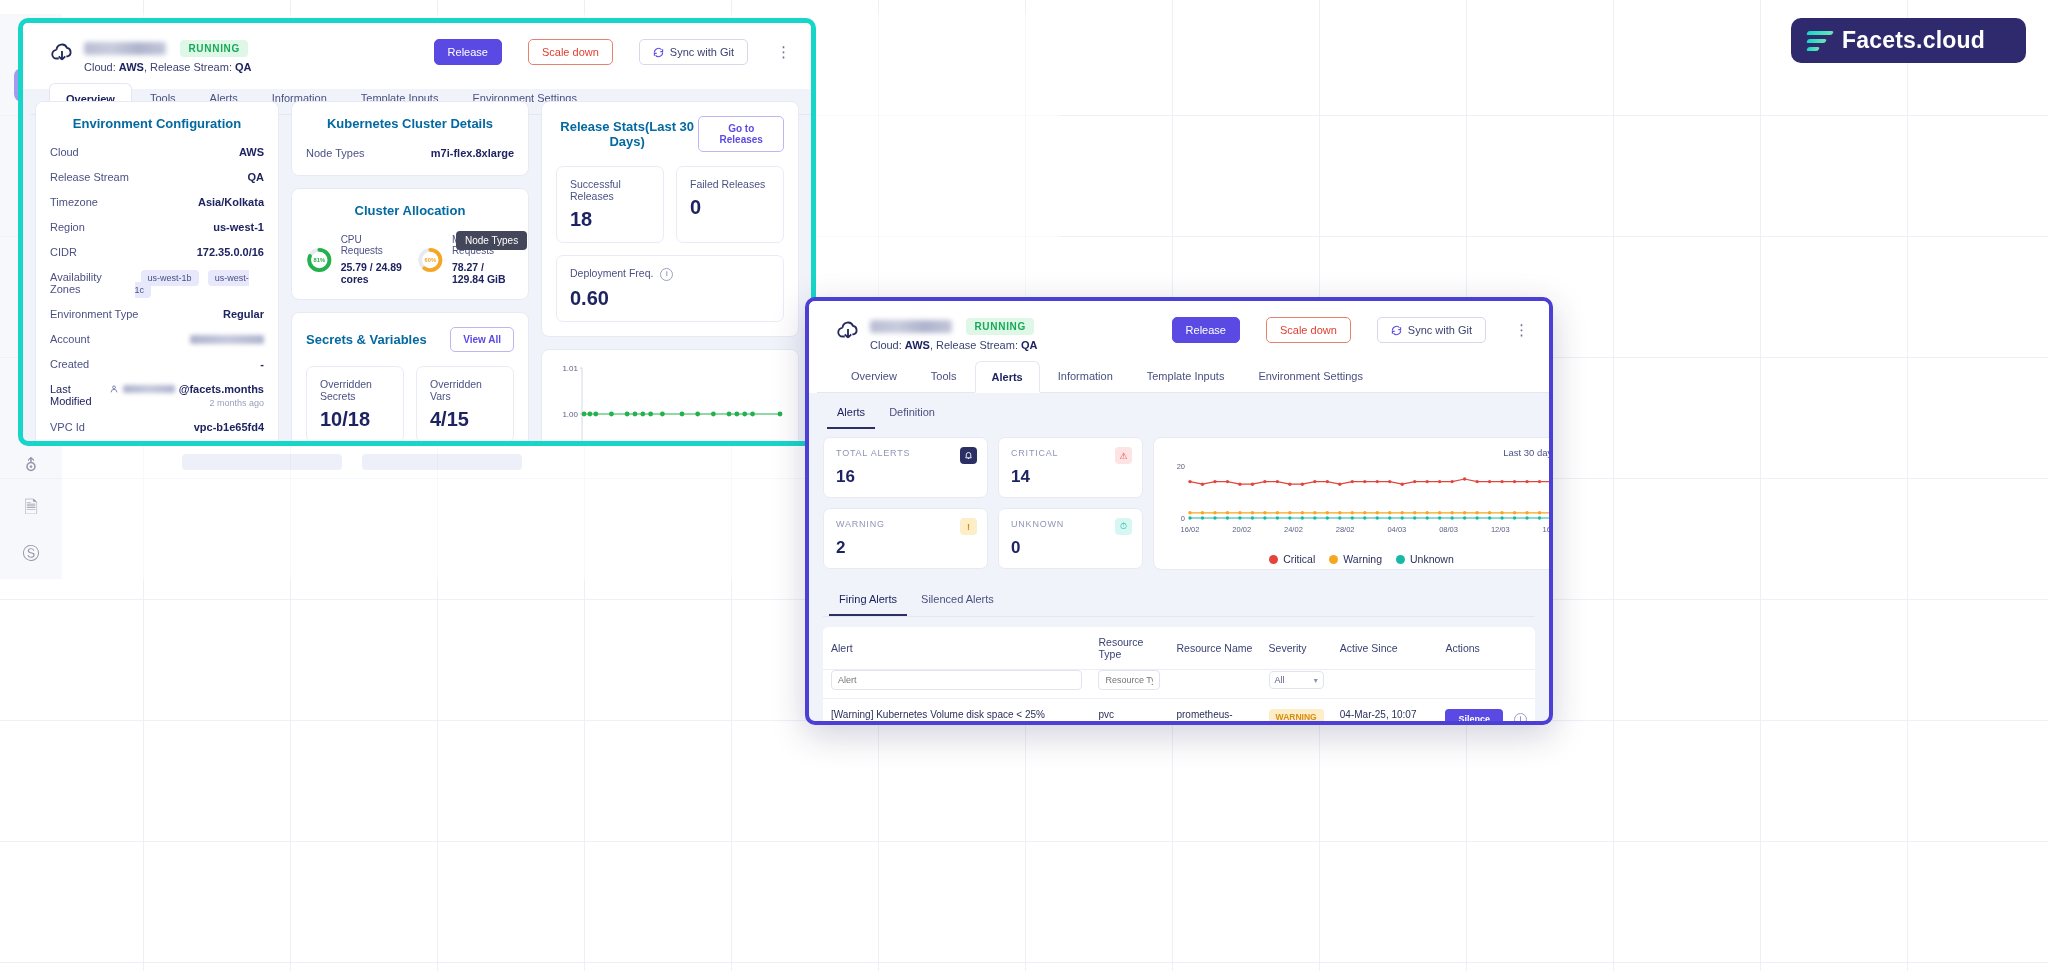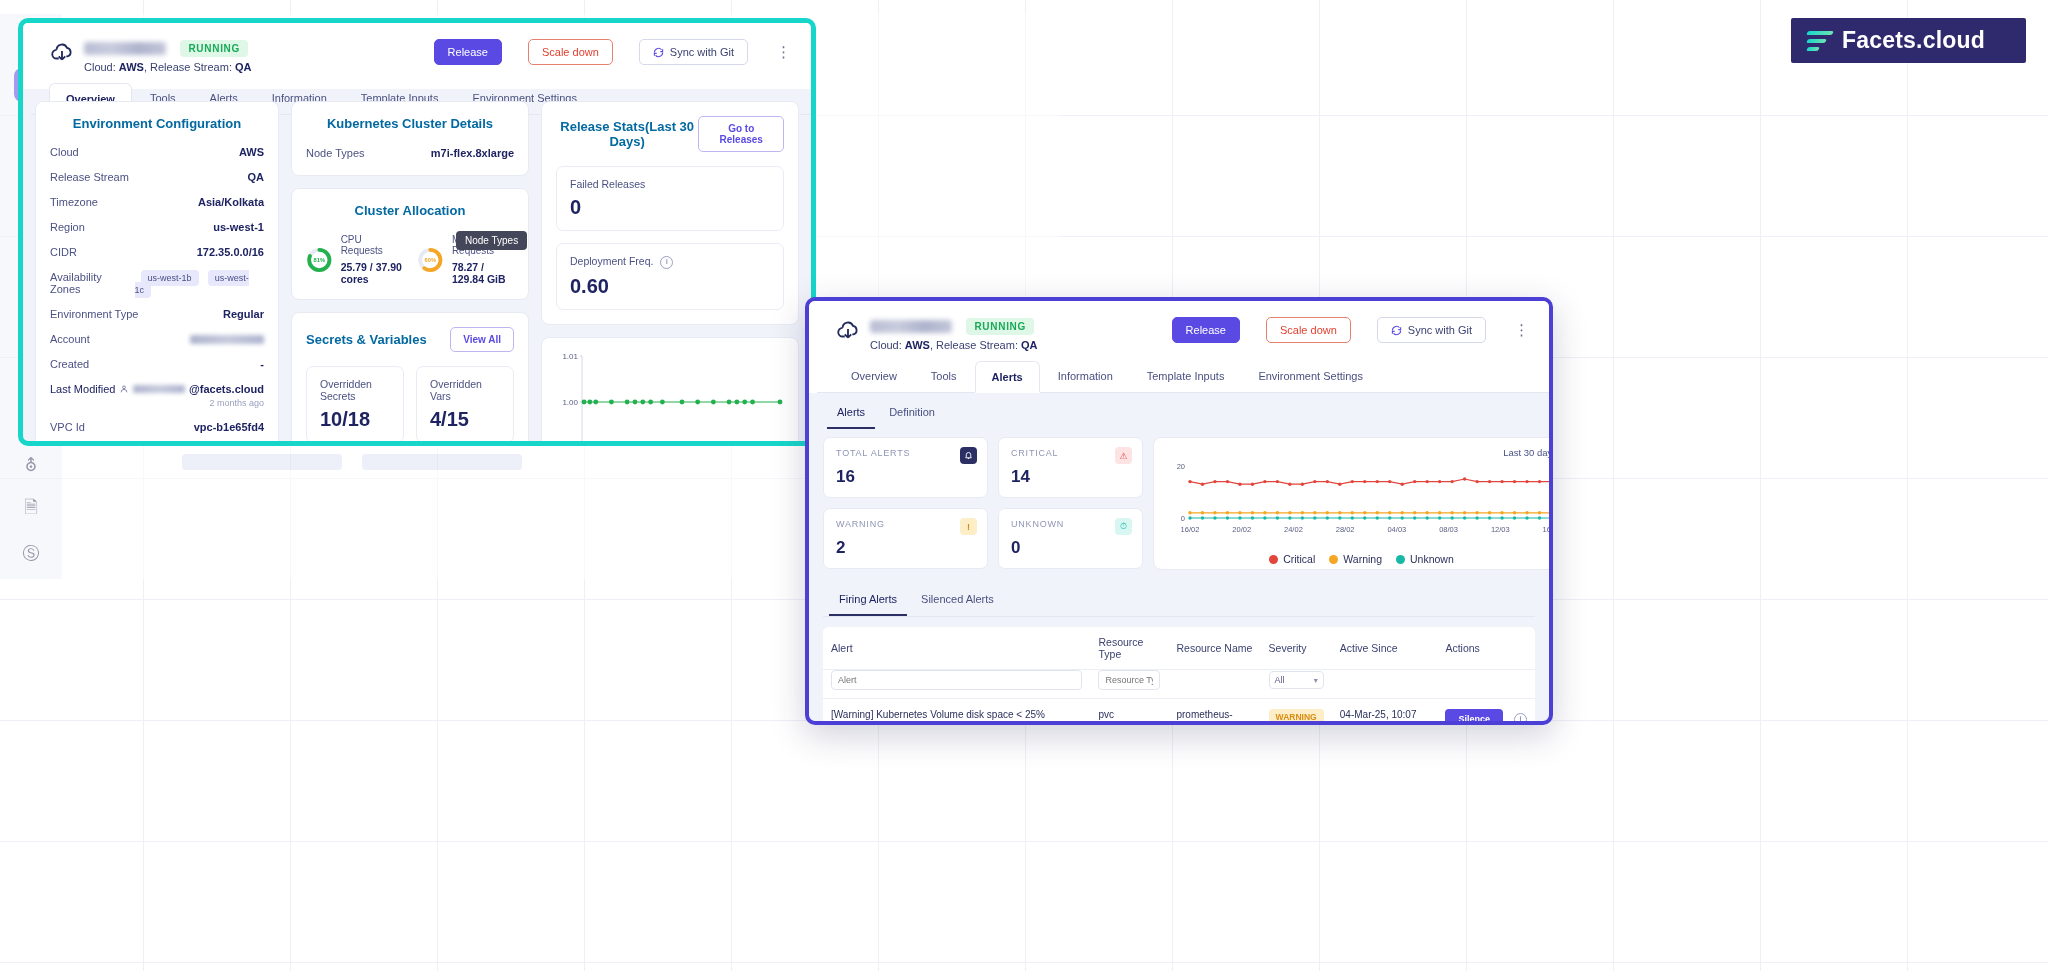--- a/index.html
+++ b/index.html
@@ -43,21 +43,21 @@
   .ghost-av{
     position:absolute;width:26px;height:26px;border-radius:50%;
     background:#1c2140;color:#d9d9e6;font-size:10px;
     display:flex;align-items:center;justify-content:center;
   }
   .ghost-chip{position:absolute;height:16px;background:#dfe2f5;border-radius:4px;}
 
   
   #brand{
     position:absolute;right:22px;top:18px;width:235px;height:45px;
-    background:#2f2a6e;border-radius:2px;
+    background:#2f2a6e;border-radius:10px;
     display:flex;align-items:center;gap:9px;padding-left:16px;
     box-sizing:border-box;
   }
   #brand .bmark{width:26px;height:24px;position:relative;}
   #brand .bmark i{
     position:absolute;left:0;display:block;height:4px;border-radius:2px;
     background:linear-gradient(90deg,#16d6c9,#6fe3b4);
   }
   #brand .bmark i:nth-child(1){top:2px;width:26px;transform:skewX(-22deg);}
   #brand .bmark i:nth-child(2){top:10px;width:19px;transform:skewX(-22deg);}
@@ -293,21 +293,21 @@
         </div>
         <div style="display:flex;justify-content:space-between;align-items:flex-start;font-size:11px;margin-bottom:13px;">
           <span class="k">Last Modified</span>
           <span style="text-align:right;">
             <span style="display:flex;align-items:center;gap:4px;justify-content:flex-end;">
               <svg width="10" height="10" viewBox="0 0 24 24" fill="none" stroke="#6b719b" stroke-width="2">
                 <circle cx="12" cy="8" r="3.4"></circle>
                   <path d="M5 20a7 7 0 0 1 14 0"></path>
               </svg>
               <span class="blurval" style="width:52px;height:8px;"></span>
-              <span class="v" style="font-weight:bold;">@facets.cloud</span>
+              <span class="v" style="font-weight:bold;">@facets.months</span>
             </span>
             <span style="display:block;color:#9aa0bd;font-size:9px;margin-top:3px;">2 months ago</span>
           </span>
         </div>
         <div class="kv">
           <span class="k">VPC Id</span>
           <span class="v">vpc-b1e65fd4</span>
         </div>
       </div>
 
@@ -327,21 +327,21 @@
         <div class="card-title" style="margin-bottom:16px;">Cluster Allocation</div>
         <div style="display:flex;gap:12px;">
           <div style="display:flex;align-items:center;gap:8px;">
             <svg width="38" height="38" viewBox="0 0 42 42">
               <circle cx="21" cy="21" r="16" fill="none" stroke="#e8eaf2" stroke-width="6"></circle>
               <circle cx="21" cy="21" r="16" fill="none" stroke="#22b14c" stroke-width="6" stroke-dasharray="81.4 100" pathLength="100" stroke-linecap="round" transform="rotate(-90 21 21)"></circle>
               <text x="21" y="24" text-anchor="middle" font-size="9" font-weight="bold" fill="#22b14c" font-family="Liberation Sans, sans-serif">81%</text>
             </svg>
             <div>
               <div style="font-size:10px;color:#4b5184;">CPU Requests</div>
-              <div style="font-size:10.5px;font-weight:bold;color:#1e2362;margin-top:5px;">25.79 / 37.90 cores</div>
+              <div style="font-size:10.5px;font-weight:bold;color:#1e2362;margin-top:5px;">25.79 / 24.89 cores</div>
             </div>
           </div>
           <div style="display:flex;align-items:center;gap:8px;">
             <svg width="38" height="38" viewBox="0 0 42 42">
               <circle cx="21" cy="21" r="16" fill="none" stroke="#e8eaf2" stroke-width="6"></circle>
               <circle cx="21" cy="21" r="16" fill="none" stroke="#f5a623" stroke-width="6" stroke-dasharray="60 100" pathLength="100" stroke-linecap="round" transform="rotate(-90 21 21)"></circle>
               <text x="21" y="24" text-anchor="middle" font-size="9" font-weight="bold" fill="#f5a623" font-family="Liberation Sans, sans-serif">60%</text>
             </svg>
             <div>
               <div style="font-size:10px;color:#4b5184;">Memory Requests</div>
@@ -369,20 +369,24 @@
       </div>
     </div>
 
     <div style="flex:1;">
       <div class="card" style="padding:14px;">
         <div style="display:flex;align-items:center;">
           <div class="card-title">Release Stats(Last 30 Days)</div>
           <button class="outline-btn" style="margin-left:auto;">Go to Releases</button>
         </div>
         <div style="display:flex;gap:12px;margin-top:14px;">
+          <div class="stat-box" style="flex:1;">
+            <div class="stat-label">Successful Releases</div>
+            <div class="stat-value">18</div>
+          </div>
           <div class="stat-box" style="flex:1;">
             <div class="stat-label">Failed Releases</div>
             <div class="stat-value">0</div>
           </div>
         </div>
         <div style="display:flex;gap:12px;margin-top:12px;">
           <div class="stat-box" style="flex:1;">
             <div class="stat-label">
               <span>Deployment Freq.</span>
               <span class="info-i">i</span>

